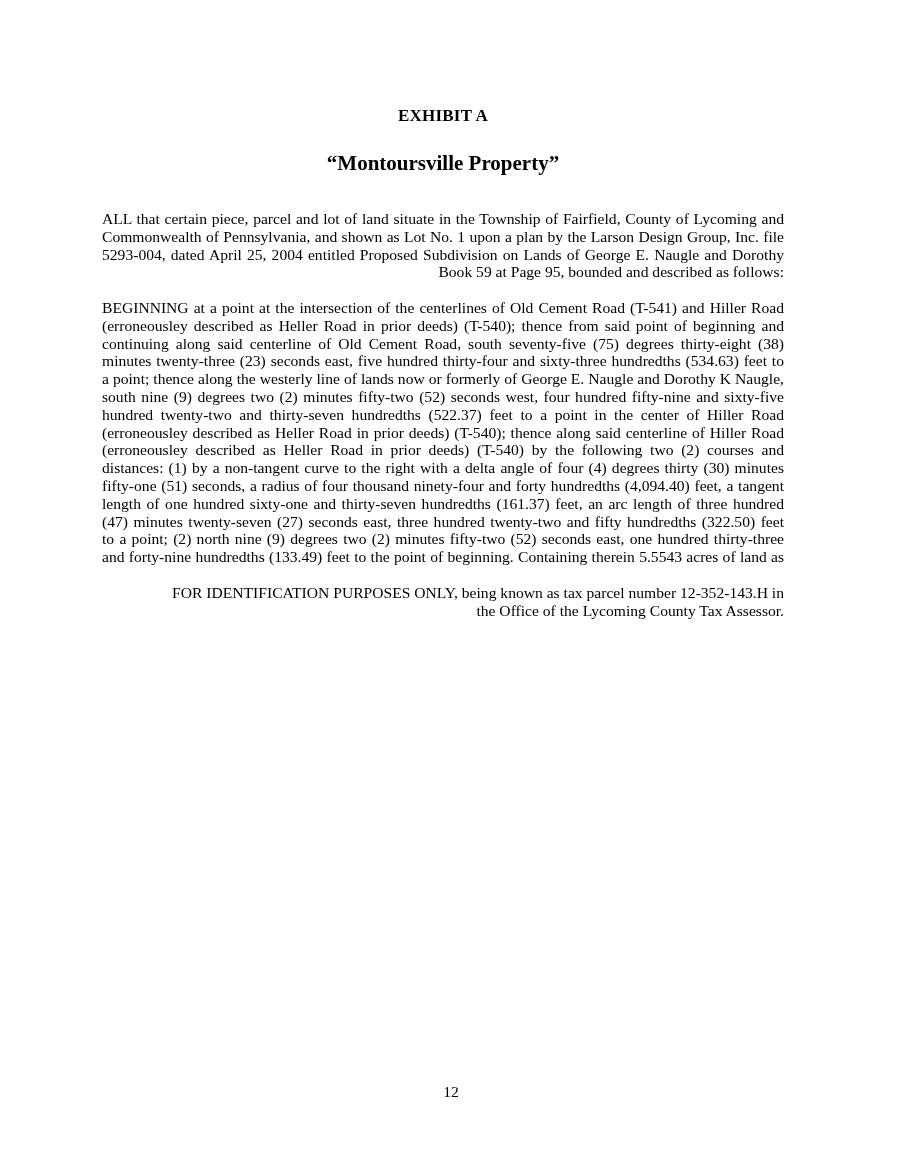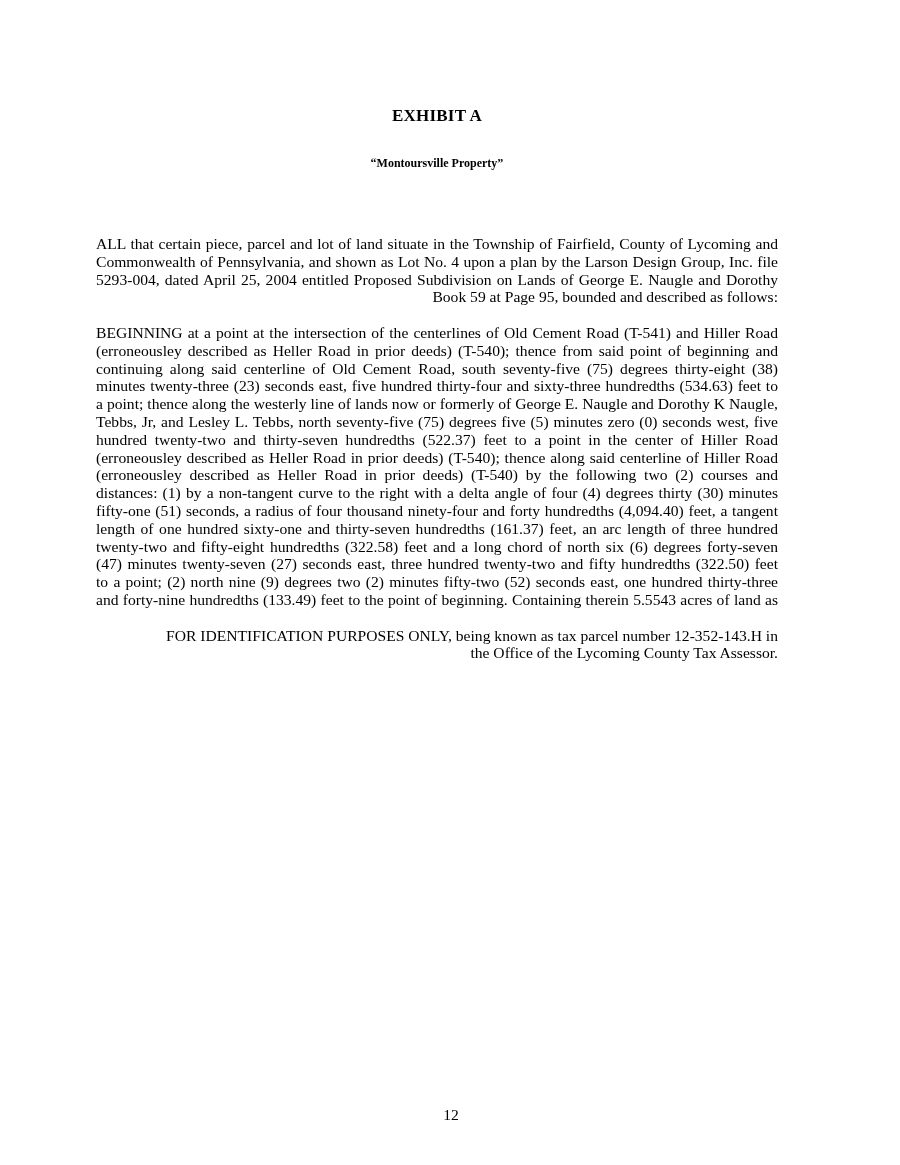--- a/index.html
+++ b/index.html
@@ -11,41 +11,41 @@
     position: relative;
     width: 900px;
     height: 1165px;
     background: #ffffff;
     color: #000000;
     font-family: "Liberation Serif", "DejaVu Serif", serif;
     overflow: hidden;
   }
   .column {
     position: absolute;
-    left: 96px;
+    left: 102px;
     top: 0;
     width: 682px;
   }
   .doc-title {
     margin-top: 106px;
     text-align: center;
     font-weight: bold;
     font-size: 17px;
     line-height: 20px;
     letter-spacing: 0.2px;
   }
   .doc-subtitle {
     margin-top: 27px;
     text-align: center;
     font-weight: bold;
-    font-size: 12px;
+    font-size: 21px;
     line-height: 20px;
   }
   .doc-body {
-    margin-top: 62px;
+    margin-top: 37px;
     font-size: 15.6px;
     line-height: 17.8px;
   }
   .para + .para {
     margin-top: 17.8px;
   }
   .line {
     text-align: right;
   }
   .line.fill {
@@ -53,51 +53,49 @@
     text-align-last: justify;
   }
   .page-number {
     position: absolute;
     left: 110px;
     top: 1083px;
     width: 682px;
     text-align: center;
     font-size: 15.6px;
     line-height: 18px;
-    margin-top: 23px;
   }
 </style>
 </head>
 <body>
 
 <div class="page">
   <div class="column">
     <div class="doc-title">EXHIBIT A</div>
     <div class="doc-subtitle">“Montoursville Property”</div>
     <div class="doc-body">
         <div class="para">
           <div class="line fill">ALL that certain piece, parcel and lot of land situate in the Township of Fairfield, County of Lycoming and</div>
-          <div class="line fill">Commonwealth of Pennsylvania, and shown as Lot No. 4 upon a plan by the Larson Design Group, Inc. file</div>
+          <div class="line fill">Commonwealth of Pennsylvania, and shown as Lot No. 1 upon a plan by the Larson Design Group, Inc. file</div>
           <div class="line fill">5293-004, dated April 25, 2004 entitled Proposed Subdivision on Lands of George E. Naugle and Dorothy</div>
           <div class="line">Book 59 at Page 95, bounded and described as follows:</div>
         </div>
         <div class="para">
           <div class="line fill">BEGINNING at a point at the intersection of the centerlines of Old Cement Road (T-541) and Hiller Road</div>
           <div class="line fill">(erroneousley described as Heller Road in prior deeds) (T-540); thence from said point of beginning and</div>
           <div class="line fill">continuing along said centerline of Old Cement Road, south seventy-five (75) degrees thirty-eight (38)</div>
           <div class="line fill">minutes twenty-three (23) seconds east, five hundred thirty-four and sixty-three hundredths (534.63) feet to</div>
           <div class="line fill">a point; thence along the westerly line of lands now or formerly of George E. Naugle and Dorothy K Naugle,</div>
-          <div class="line fill">Tebbs, Jr, and Lesley L. Tebbs, north seventy-five (75) degrees five (5) minutes zero (0) seconds west, five</div>
+          <div class="line fill">south nine (9) degrees two (2) minutes fifty-two (52) seconds west, four hundred fifty-nine and sixty-five</div>
           <div class="line fill">hundred twenty-two and thirty-seven hundredths (522.37) feet to a point in the center of Hiller Road</div>
           <div class="line fill">(erroneousley described as Heller Road in prior deeds) (T-540); thence along said centerline of Hiller Road</div>
           <div class="line fill">(erroneousley described as Heller Road in prior deeds) (T-540) by the following two (2) courses and</div>
           <div class="line fill">distances: (1) by a non-tangent curve to the right with a delta angle of four (4) degrees thirty (30) minutes</div>
           <div class="line fill">fifty-one (51) seconds, a radius of four thousand ninety-four and forty hundredths (4,094.40) feet, a tangent</div>
           <div class="line fill">length of one hundred sixty-one and thirty-seven hundredths (161.37) feet, an arc length of three hundred</div>
-          <div class="line fill">twenty-two and fifty-eight hundredths (322.58) feet and a long chord of north six (6) degrees forty-seven</div>
           <div class="line fill">(47) minutes twenty-seven (27) seconds east, three hundred twenty-two and fifty hundredths (322.50) feet</div>
           <div class="line fill">to a point; (2) north nine (9) degrees two (2) minutes fifty-two (52) seconds east, one hundred thirty-three</div>
           <div class="line fill">and forty-nine hundredths (133.49) feet to the point of beginning. Containing therein 5.5543 acres of land as</div>
         </div>
         <div class="para">
           <div class="line">FOR IDENTIFICATION PURPOSES ONLY, being known as tax parcel number 12-352-143.H in</div>
           <div class="line">the Office of the Lycoming County Tax Assessor.</div>
         </div>
       </div>
   </div>

